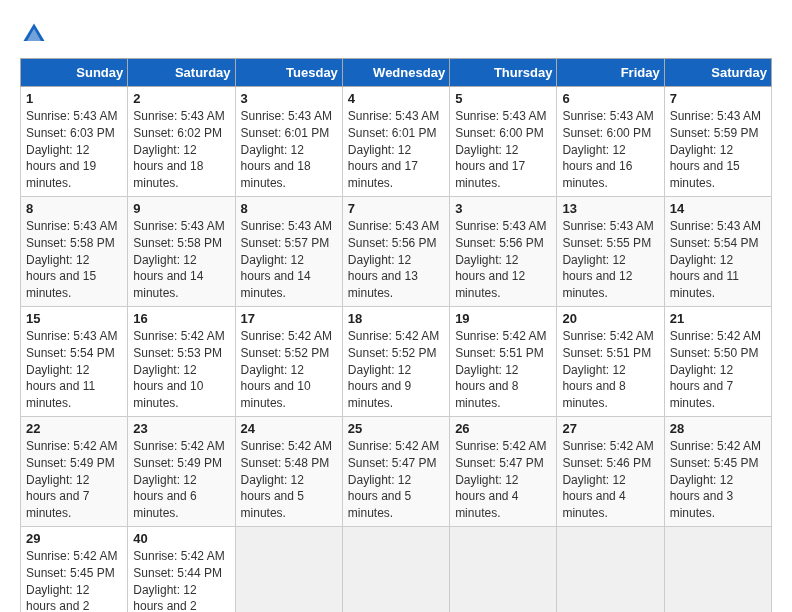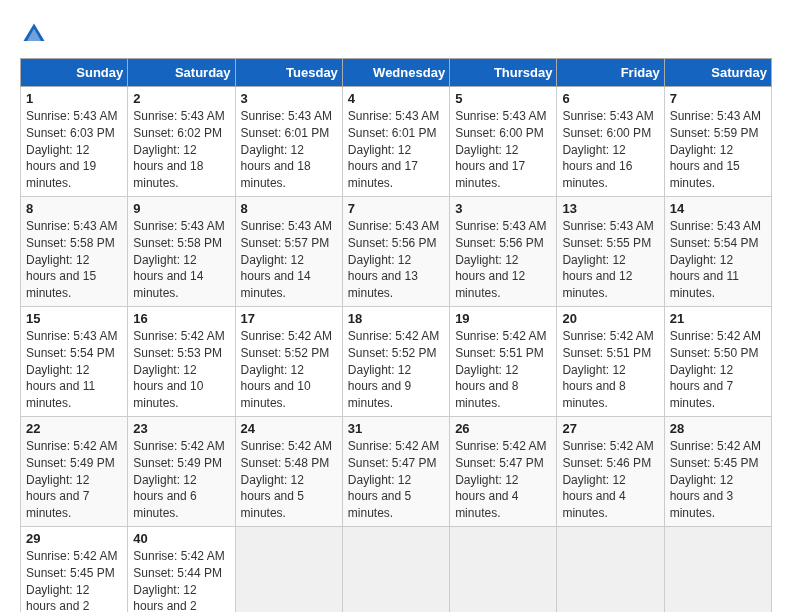--- a/index.html
+++ b/index.html
@@ -217,21 +217,21 @@
         </td>
         <td>
           <span class="day-number">23</span>
           <div class="day-info">Sunrise: 5:42 AM<br>Sunset: 5:49 PM<br>Daylight: 12 hours and 6 minutes.</div>
         </td>
         <td>
           <span class="day-number">24</span>
           <div class="day-info">Sunrise: 5:42 AM<br>Sunset: 5:48 PM<br>Daylight: 12 hours and 5 minutes.</div>
         </td>
         <td>
-          <span class="day-number">31</span>
+          <span class="day-number">25</span>
           <div class="day-info">Sunrise: 5:42 AM<br>Sunset: 5:47 PM<br>Daylight: 12 hours and 5 minutes.</div>
         </td>
         <td>
           <span class="day-number">26</span>
           <div class="day-info">Sunrise: 5:42 AM<br>Sunset: 5:47 PM<br>Daylight: 12 hours and 4 minutes.</div>
         </td>
         <td>
           <span class="day-number">27</span>
           <div class="day-info">Sunrise: 5:42 AM<br>Sunset: 5:46 PM<br>Daylight: 12 hours and 4 minutes.</div>
         </td>

